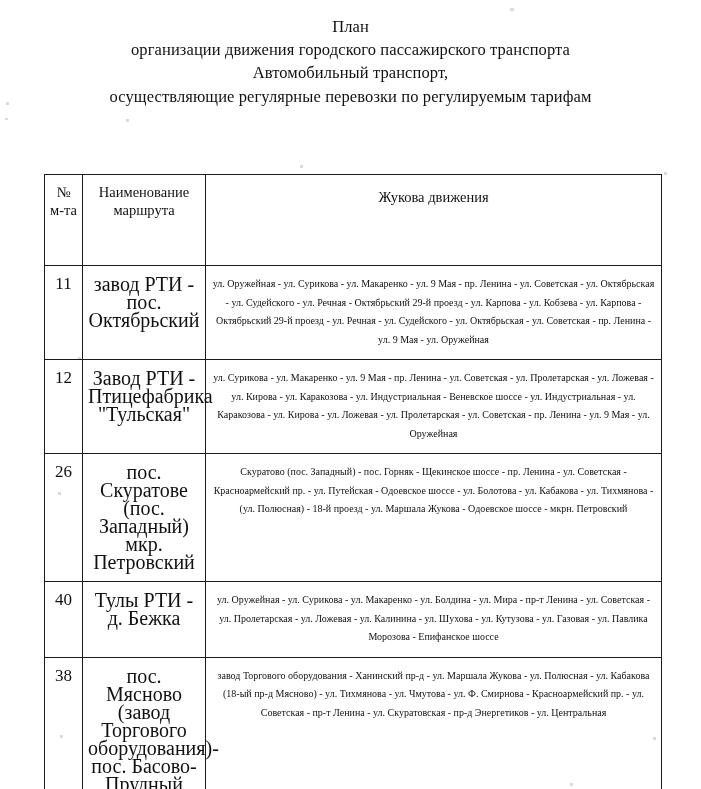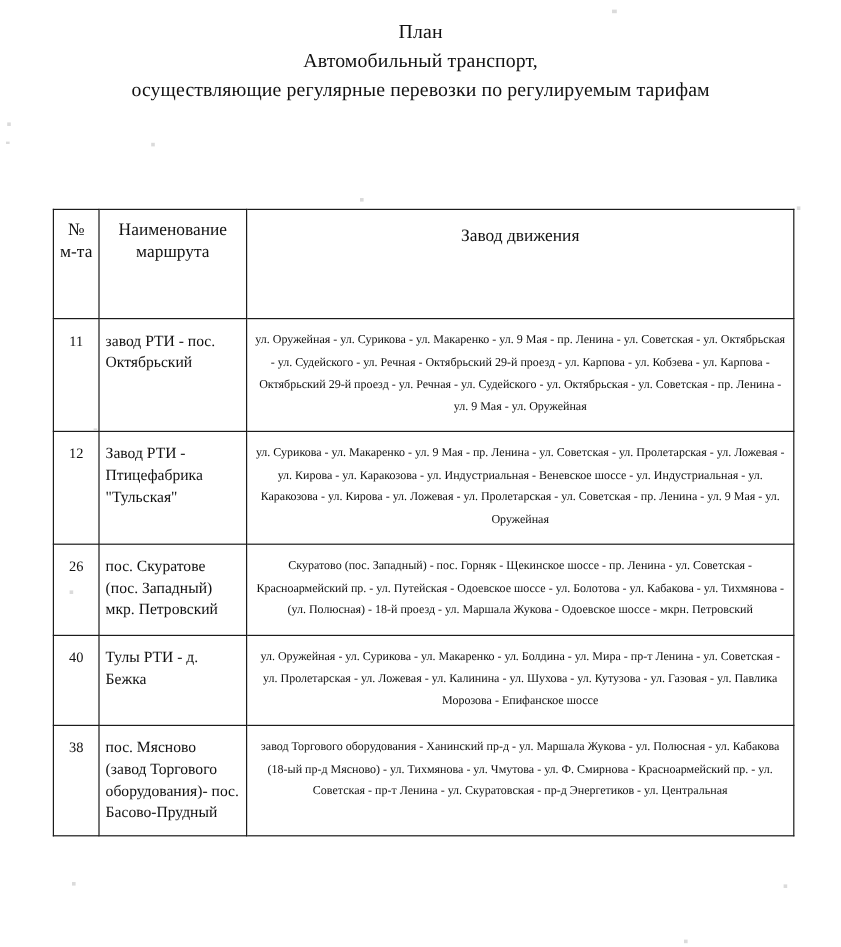--- a/index.html
+++ b/index.html
@@ -74,26 +74,27 @@
     font-size: 14.5px;
     line-height: 17.5px;
   }
   thead .hd-sch {
     padding-top: 14px;
     font-size: 14.5px;
   }
 
   tbody td.num {
     text-align: center;
-    font-size: 12px;
+    font-size: 17px;
     line-height: 18px;
     padding-top: 9px;
   }
   tbody td.name {
-    font-size: 13px;
+    text-align: center;
+    font-size: 20px;
     line-height: 18px;
     padding: 9px 5px 10px 5px;
   }
   tbody td.scheme {
     text-align: center;
     font-size: 10px;
     line-height: 18.5px;
     padding: 9px 6px 10px 6px;
     margin-left: 32px;
   }
@@ -106,20 +107,21 @@
     pointer-events: none;
   }
 </style>
 </head>
 <body>
 
 <div class="page">
 
   <div class="doc-header">
     <div class="line">План</div>
+    <div class="line">организации движения городского пассажирского транспорта</div>
 
     <div class="subtitle-block">
       <div class="line">Автомобильный транспорт,</div>
       <div class="line">осуществляющие регулярные перевозки по регулируемым тарифам</div>
     </div>
   </div>
 
   <div class="table-wrap">
     <table class="routes">
       <colgroup>
@@ -135,21 +137,21 @@
               <div>м-та</div>
             </div>
           </th>
           <th>
             <div class="hd-inner">
               <div>Наименование</div>
               <div>маршрута</div>
             </div>
           </th>
           <th>
-            <div class="hd-sch">Завод движения</div>
+            <div class="hd-sch">Жукова движения</div>
           </th>
         </tr>
       </thead>
       <tbody>
         <tr>
           <td class="num">11</td>
           <td class="name">завод РТИ - пос. Октябрьский</td>
           <td class="scheme">ул. Оружейная - ул. Сурикова - ул. Макаренко - ул. 9 Мая - пр. Ленина - ул. Советская - ул. Октябрьская - ул. Судейского - ул. Речная - Октябрьский 29-й проезд - ул. Карпова - ул. Кобзева - ул. Карпова - Октябрьский 29-й проезд - ул. Речная - ул. Судейского - ул. Октябрьская - ул. Советская - пр. Ленина - ул. 9 Мая - ул. Оружейная</td>
         </tr>
         <tr>

